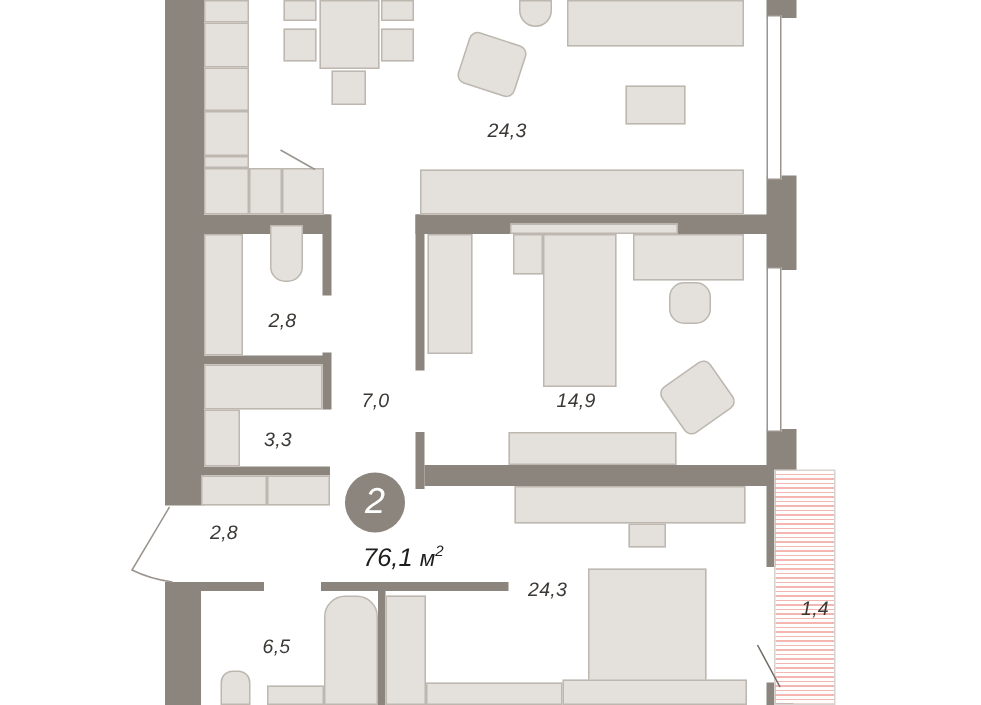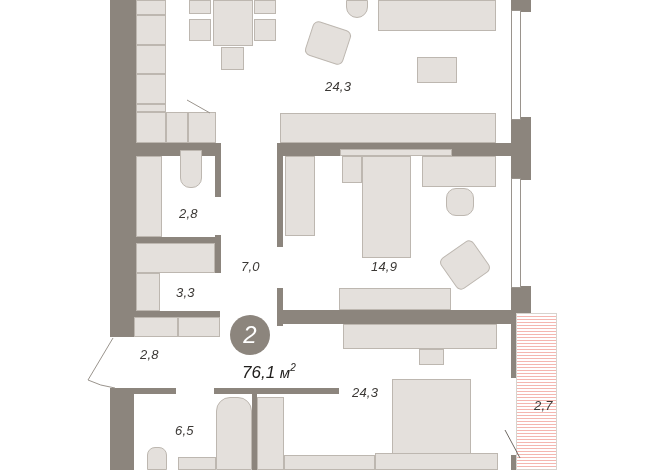--- a/index.html
+++ b/index.html
@@ -106,20 +106,20 @@
   </svg>
 
   <span class="lbl" style="left:325px; top:79px;">24,3</span>
   <span class="lbl" style="left:179px; top:206px;">2,8</span>
   <span class="lbl" style="left:241px; top:259px;">7,0</span>
   <span class="lbl" style="left:176px; top:285px;">3,3</span>
   <span class="lbl" style="left:371px; top:259px;">14,9</span>
   <span class="lbl" style="left:140px; top:347px;">2,8</span>
   <span class="lbl" style="left:352px; top:385px;">24,3</span>
   <span class="lbl" style="left:175px; top:423px;">6,5</span>
-  <span class="lbl" style="left:534px; top:398px;">2,7</span>
+  <span class="lbl" style="left:534px; top:398px;">1,4</span>
 
   <div class="badge">2</div>
   <div class="total">
     <span>76,1</span>
     <span class="unit">м</span><sup>2</sup>
   </div>
 </div>
 
 </body></html>

